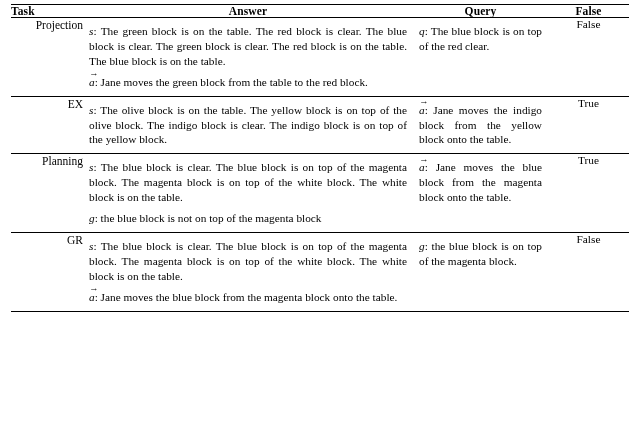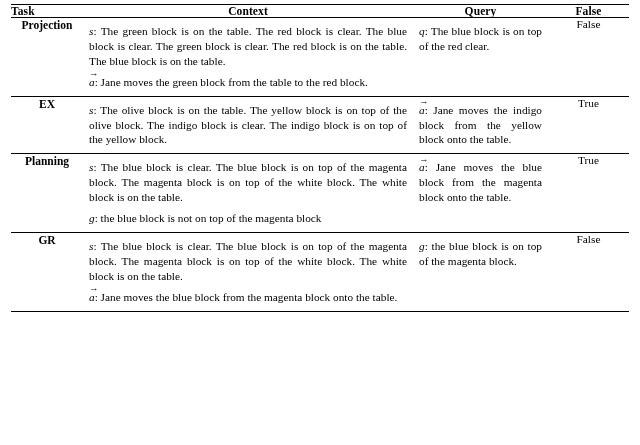--- a/index.html
+++ b/index.html
@@ -56,23 +56,23 @@
   }
   td.cell {
     font-size: 11.3px;
     line-height: 1.32;
     padding: 6px 6px 7px 4px;
     text-align: justify;
     text-justify: inter-word;
     hyphens: auto;
   }
   td.cell-task {
-    font-weight: bold;
+    font-weight: normal;
     font-size: 11.5px;
-    text-align: center;
+    text-align: right;
     vertical-align: middle;
     padding-left: 4px;
     padding-right: 2px;
     margin-left: 39px;
   }
   td.cell-answer {
     font-size: 11.3px;
     text-align: center;
     vertical-align: middle;
     margin-top: 12px;
@@ -121,21 +121,21 @@
   <table class="paper-table">
     <colgroup>
       <col class="c-task">
       <col class="c-context">
       <col class="c-query">
       <col class="c-answer">
     </colgroup>
     <thead>
       <tr class="rule-top rule-mid">
         <th class="col-task rule-top rule-mid">Task</th>
-        <th class="rule-top rule-mid">Context</th>
+        <th class="rule-top rule-mid">Answer</th>
         <th class="rule-top rule-mid">Query</th>
         <th class="col-answer rule-top rule-mid">False</th>
       </tr>
     </thead>
     <tbody>
 
       <tr>
         <td class="cell cell-task rule-mid">Projection</td>
         <td class="cell rule-mid">
           <p class="para"><span class="sym">s</span><span>: The green block is on the table. The red block is clear. The blue block is clear. The green block is clear. The red block is on the table. The blue block is on the table.</span></p>

